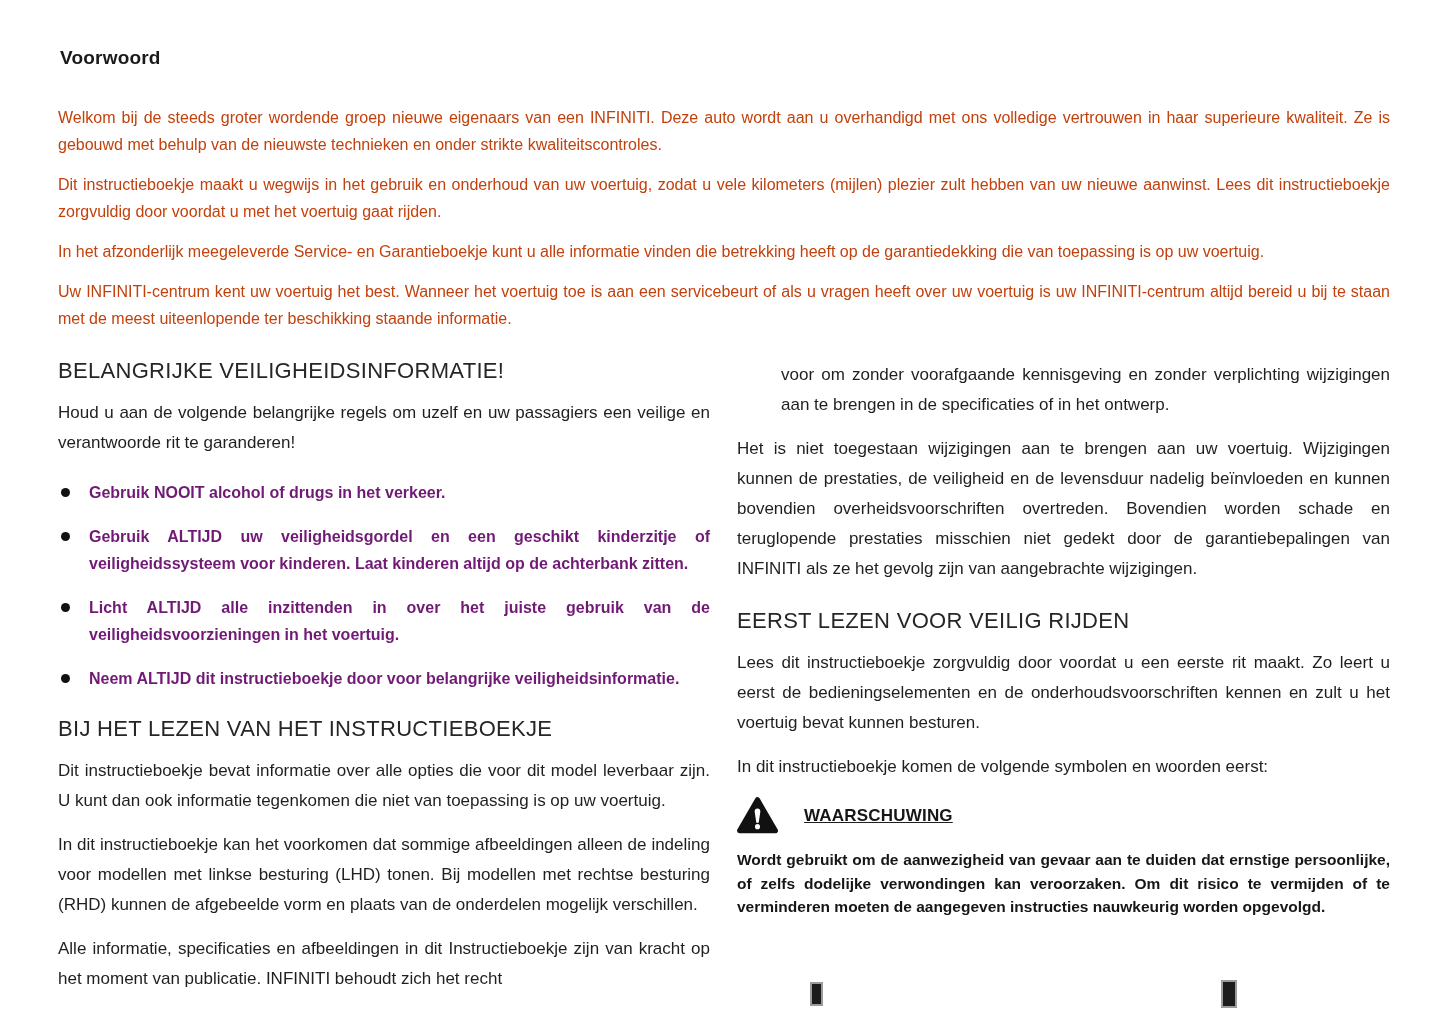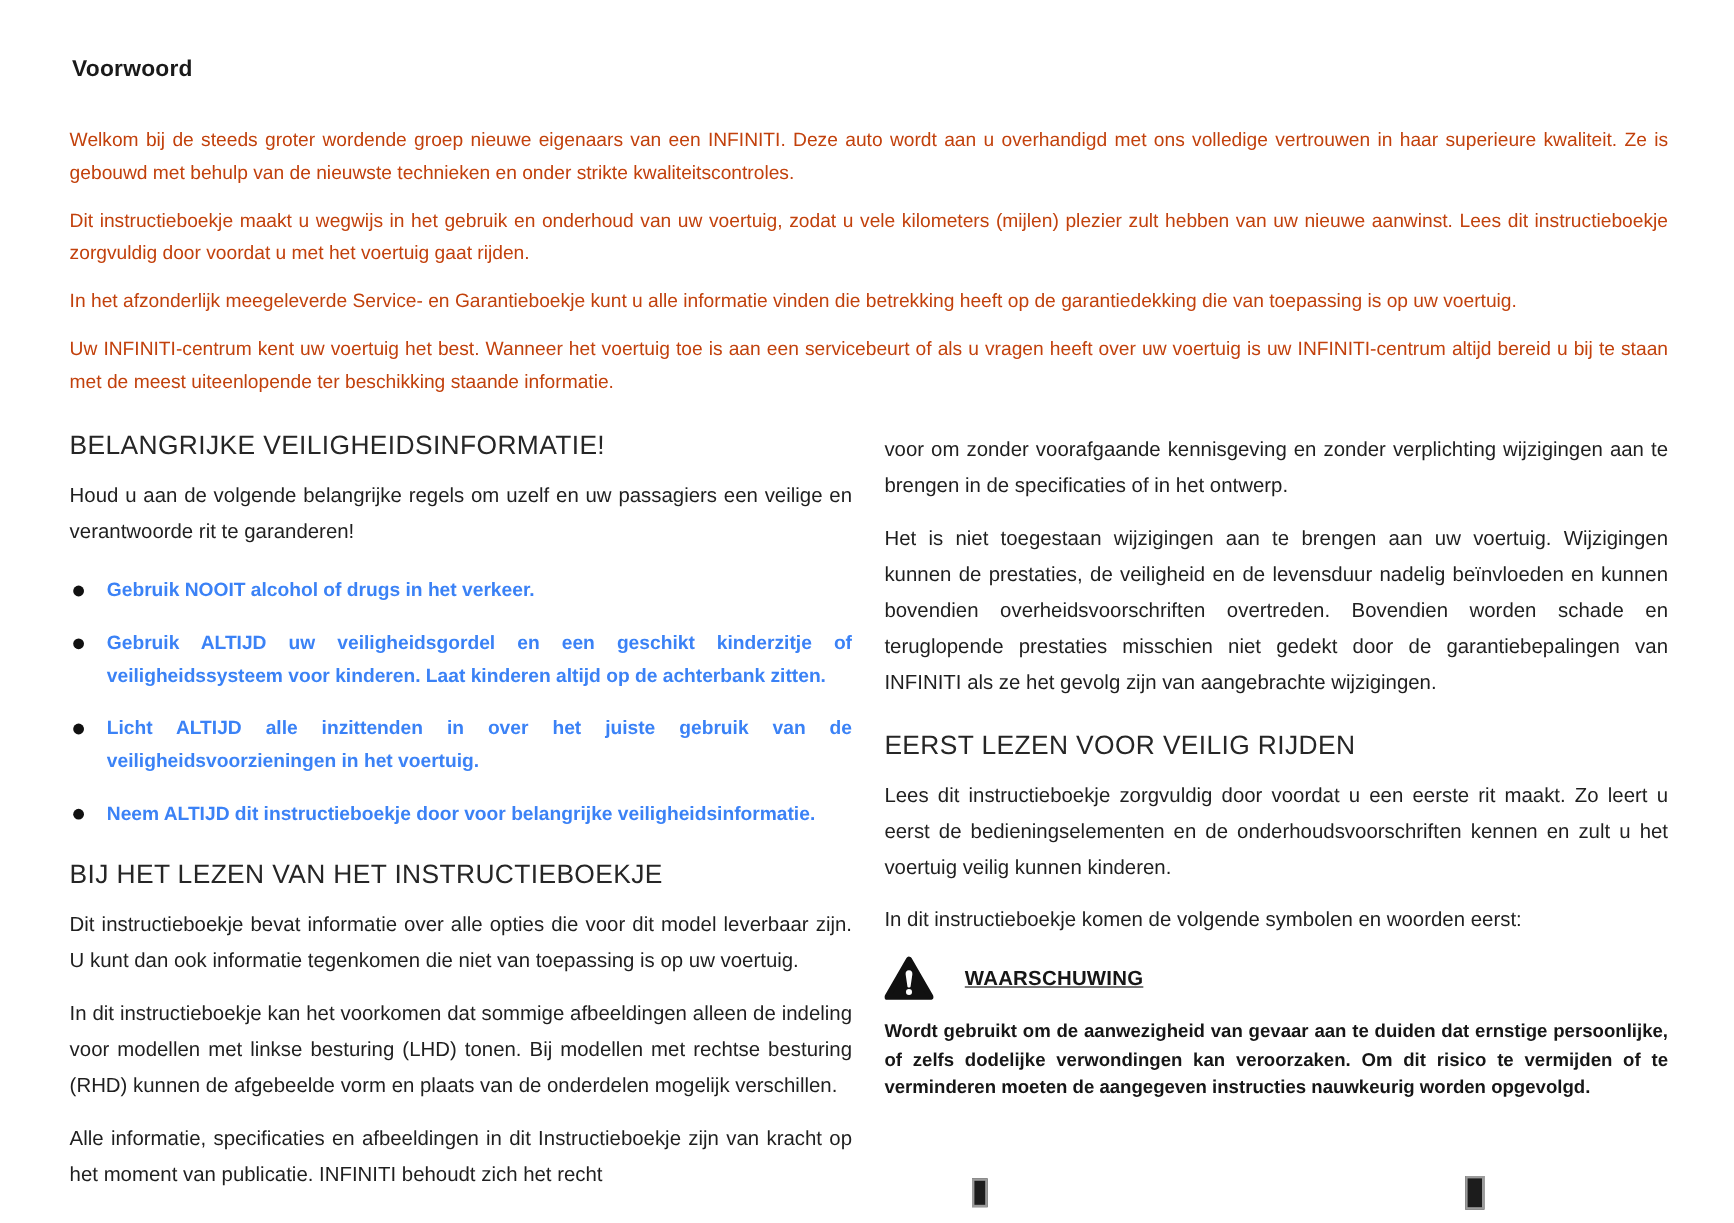--- a/index.html
+++ b/index.html
@@ -45,30 +45,30 @@
     color: #262626;
     margin: 24px 0 14px;
   }
   .col.left .section-heading.first { margin-top: 0; }
   .col .body {
     font-size: 17px;
     line-height: 30px;
     text-align: justify;
     margin: 0 0 14px;
   }
-  .col.right .body.continuation { margin-top: 2px; }
+  .col.right .body.continuation { margin-top: 2px; margin-left: 44px; }
   .bullets { margin: 21px 0 10px; }
   .bullet-item {
     display: flex;
     margin-bottom: 17px;
     font-weight: 700;
     font-size: 16px;
     line-height: 27px;
     text-align: justify;
-    color: #3b82f6;
+    color: #701a75;
   }
   .bullet-dot {
     flex: 0 0 auto;
     width: 9px;
     height: 9px;
     border-radius: 50%;
     background: #111111;
     margin: 9px 19px 0 3px;
   }
   .warning-header {
@@ -142,21 +142,21 @@
       <p class="body">In dit instructieboekje kan het voorkomen dat sommige afbeeldingen alleen de indeling voor modellen met linkse besturing (LHD) tonen. Bij modellen met rechtse besturing (RHD) kunnen de afgebeelde vorm en plaats van de onderdelen mogelijk verschillen.</p>
       <p class="body">Alle informatie, specificaties en afbeeldingen in dit Instructieboekje zijn van kracht op het moment van publicatie. INFINITI behoudt zich het recht</p>
     </div>
 
     <div class="col right">
       <p class="body continuation">voor om zonder voorafgaande kennisgeving en zonder verplichting wijzigingen aan te brengen in de specificaties of in het ontwerp.</p>
 
       <p class="body">Het is niet toegestaan wijzigingen aan te brengen aan uw voertuig. Wijzigingen kunnen de prestaties, de veiligheid en de levensduur nadelig beïnvloeden en kunnen bovendien overheidsvoorschriften overtreden. Bovendien worden schade en teruglopende prestaties misschien niet gedekt door de garantiebepalingen van INFINITI als ze het gevolg zijn van aangebrachte wijzigingen.</p>
 
       <h2 class="section-heading">EERST LEZEN VOOR VEILIG RIJDEN</h2>
-      <p class="body">Lees dit instructieboekje zorgvuldig door voordat u een eerste rit maakt. Zo leert u eerst de bedieningselementen en de onderhoudsvoorschriften kennen en zult u het voertuig veilig kunnen kinderen.</p>
+      <p class="body">Lees dit instructieboekje zorgvuldig door voordat u een eerste rit maakt. Zo leert u eerst de bedieningselementen en de onderhoudsvoorschriften kennen en zult u het voertuig bevat kunnen besturen.</p>
       <p class="body">In dit instructieboekje komen de volgende symbolen en woorden eerst:</p>
 
       <div class="warning-header">
         <svg width="41" height="40" viewBox="0 0 100 96" aria-hidden="true">
           <path d="M50 8 L94 84 L6 84 Z" fill="#111111" stroke="#111111" stroke-width="12" stroke-linejoin="round"></path>
           <path d="M50 30 c -5 0 -7.5 3.5 -6.8 8.2 l 3.6 24.6 c 0.4 2.8 6 2.8 6.4 0 l 3.6 -24.6 C 57.5 33.5 55 30 50 30 Z" fill="#ffffff"></path>
           <circle cx="50" cy="74" r="6.2" fill="#ffffff"></circle>
         </svg>
         <span class="warning-label">WAARSCHUWING</span>
       </div>

